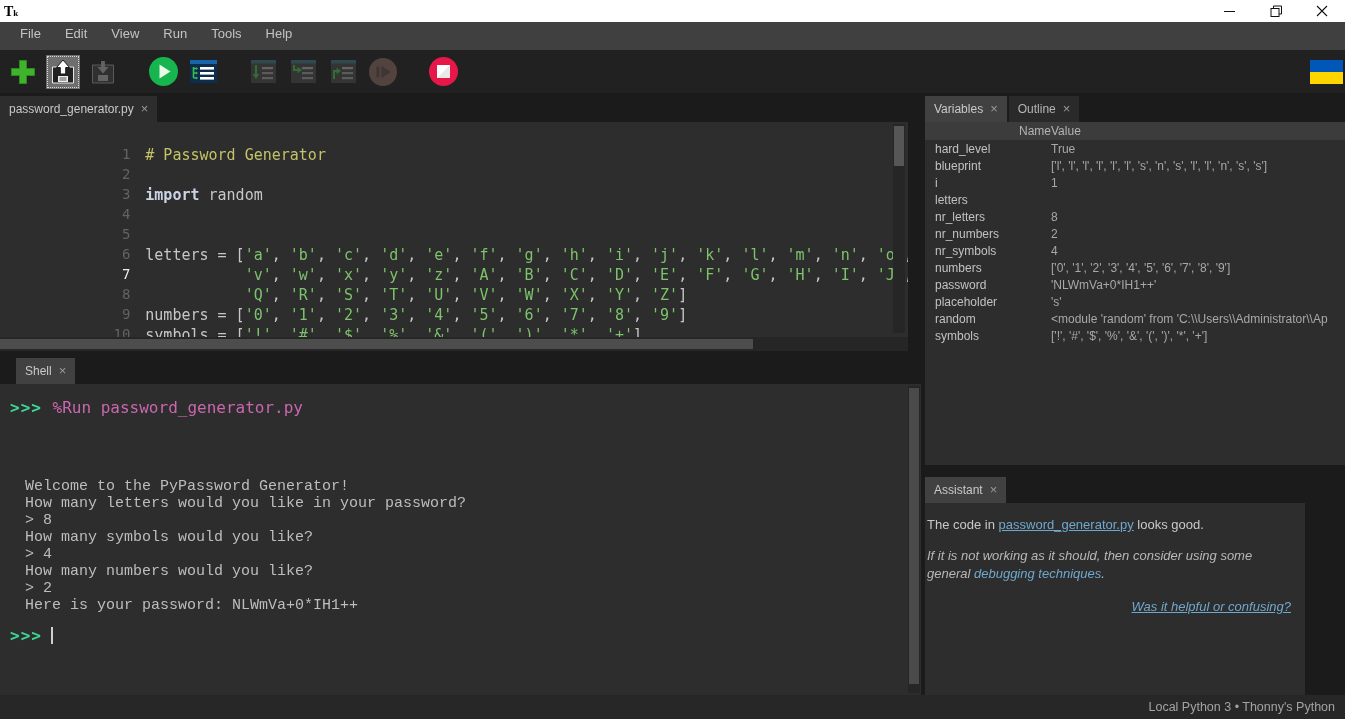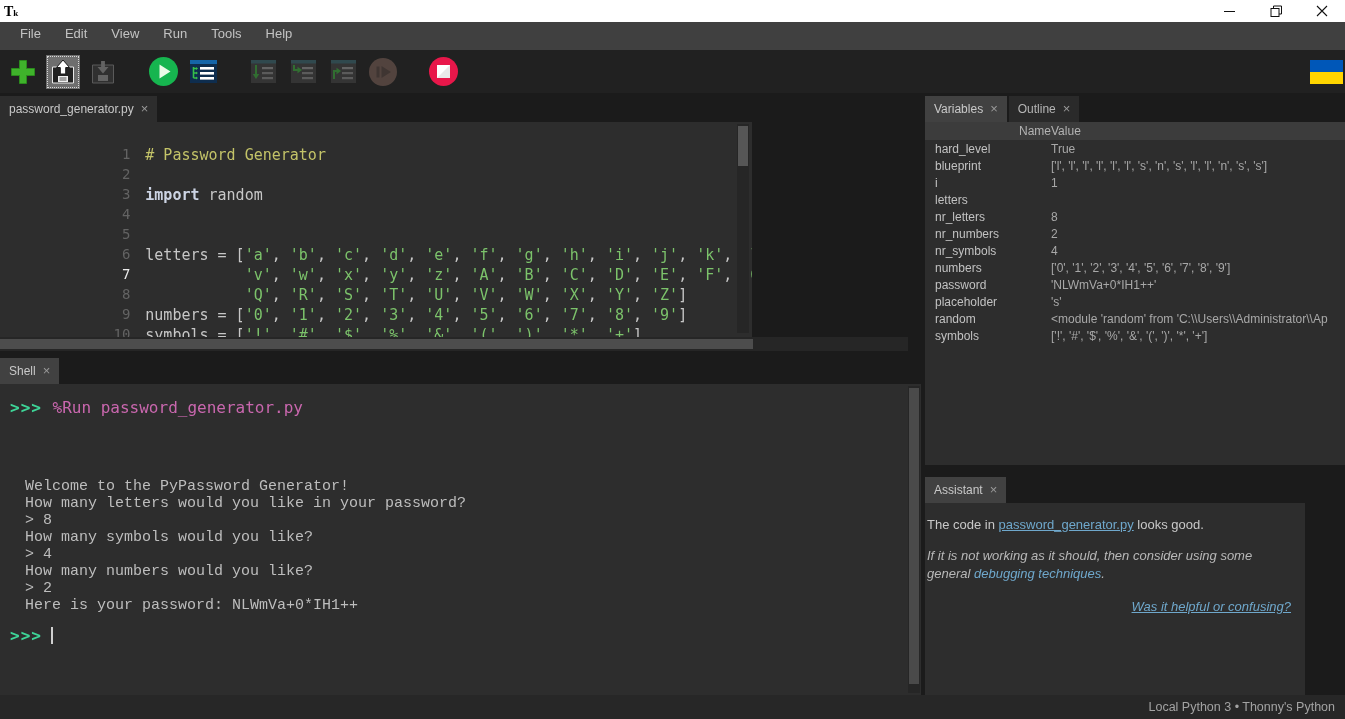--- a/index.html
+++ b/index.html
@@ -32,21 +32,21 @@
 
   
   .tabstrip{position:absolute;display:flex;align-items:flex-end;}
   .tab{height:26px;display:flex;align-items:center;padding:0 9px;font-size:12px;color:#b5b5b5;
        background:#2a2a2a;margin-right:2px;white-space:nowrap;}
   .tab .x{margin-left:7px;color:#9a9a9a;font-size:13px;line-height:12px;}
   .tab.active{background:#414141;color:#c9c9c9;}
   .tab.editor-active{background:#2d2d2d;}
 
   
-  .editor{position:absolute;top:122px;left:0;width:752px;height:215px;background:#2d2d2d;overflow:hidden;}
+  .editor{position:absolute;top:122px;left:0;width:908px;height:215px;background:#2d2d2d;overflow:hidden;}
   .code{position:absolute;top:6px;left:0;font-family:"DejaVu Sans Mono",monospace;font-size:15px;}
   .cl{height:20px;white-space:pre;}
   .num{display:inline-block;width:40px;text-align:right;padding-right:15px;color:#636363;
        font-size:14px;vertical-align:top;}
   .num.cur{color:#ececec;}
   .ct{white-space:pre;color:#c7c7c7;}
   .seg.p{color:#c7c7c7;}
   .seg.s{color:#7cc36b;}
   .seg.c{color:#c3c368;}
   .seg.k{color:#ccd4e4;font-weight:bold;}
@@ -267,21 +267,21 @@
         </div>
       </div>
     <div class="vscroll">
       <div class="thumb"></div>
     </div>
   </div>
   <div class="hscroll">
     <div class="thumb"></div>
   </div>
 
-  <div class="tabstrip" style="top:358px;left:0;height:26px;">
+  <div class="tabstrip" style="top:358px;left:16px;height:26px;">
     <div class="tab active">
       <span>Shell</span>
       <span class="x">×</span>
     </div>
   </div>
 
   <div class="shell">
     <div class="shell-line"><span class="prompt">&gt;&gt;&gt; </span><span class="magenta">%Run password_generator.py</span></div>
     <div class="shell-out">
       

